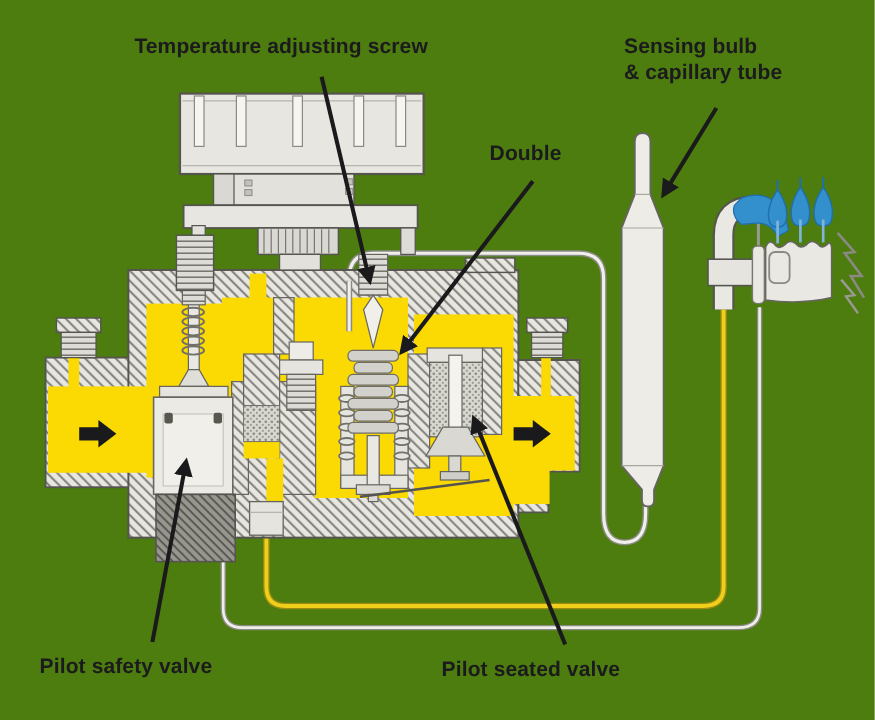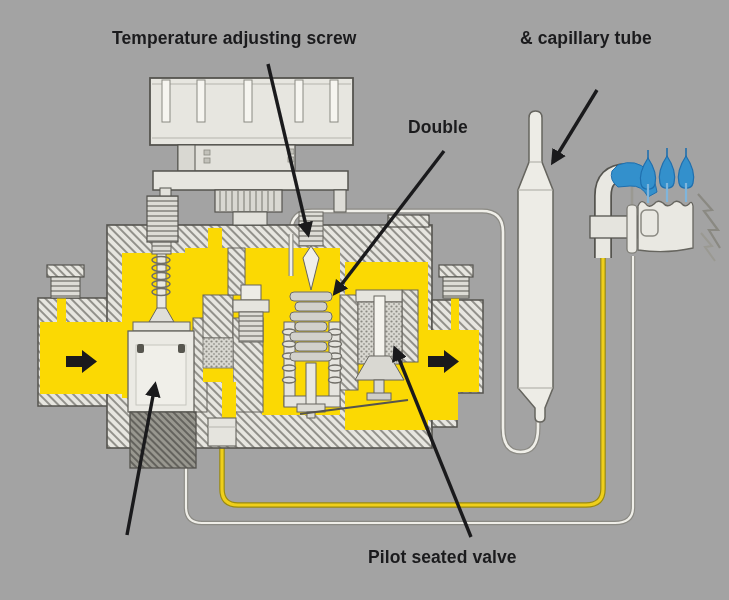--- a/index.html
+++ b/index.html
@@ -8,21 +8,21 @@
     --flame-blue:#3390CC;
     --flame-blue-dark:#1F6FAE;
     --metal-light:#E9E8E2;
     --metal-mid:#CFCEC8;
     --metal-dark:#8F8E88;
     --outline-gray:#55544F;
     --label-black:#1B1B1D;
   }
   html,body{margin:0;padding:0;background:#fff;}
   #stage{
-    position:relative;width:729px;height:600px;background:#a3a3a3;overflow:hidden;
+    position:relative;width:729px;height:600px;background:#4d7c0f;overflow:hidden;
     font-family:"Liberation Sans",sans-serif;
   }
   #stage svg{position:absolute;left:0;top:0;}
   .lbl{
     position:absolute;
     font:700 17.5px "Liberation Sans",sans-serif;
     color:var(--label-black);
     letter-spacing:.1px;
     white-space:nowrap;
     line-height:22px;
@@ -268,20 +268,22 @@
     <line x1="597" y1="90" x2="553" y2="162" marker-end="url(#ah)"></line>
     <line x1="444" y1="151" x2="335" y2="293" marker-end="url(#ah)"></line>
     <line x1="127" y1="535" x2="155" y2="385" marker-end="url(#ah)"></line>
     <line x1="471" y1="537" x2="395" y2="349" marker-end="url(#ah)"></line>
   </g>
 </svg>
 
   <div class="lbl" style="left:112px;top:27px">Temperature adjusting screw</div>
 
   <div class="lbl" style="left:520px;top:27px">
+    <div>Sensing bulb</div>
     <div>&amp; capillary tube</div>
   </div>
 
   <div class="lbl" style="left:408px;top:116px">Double</div>
 
+  <div class="lbl" style="left:33px;top:544px">Pilot safety valve</div>
 
   <div class="lbl" style="left:368px;top:546px">Pilot seated valve</div>
 </div>
 
 </body></html>

